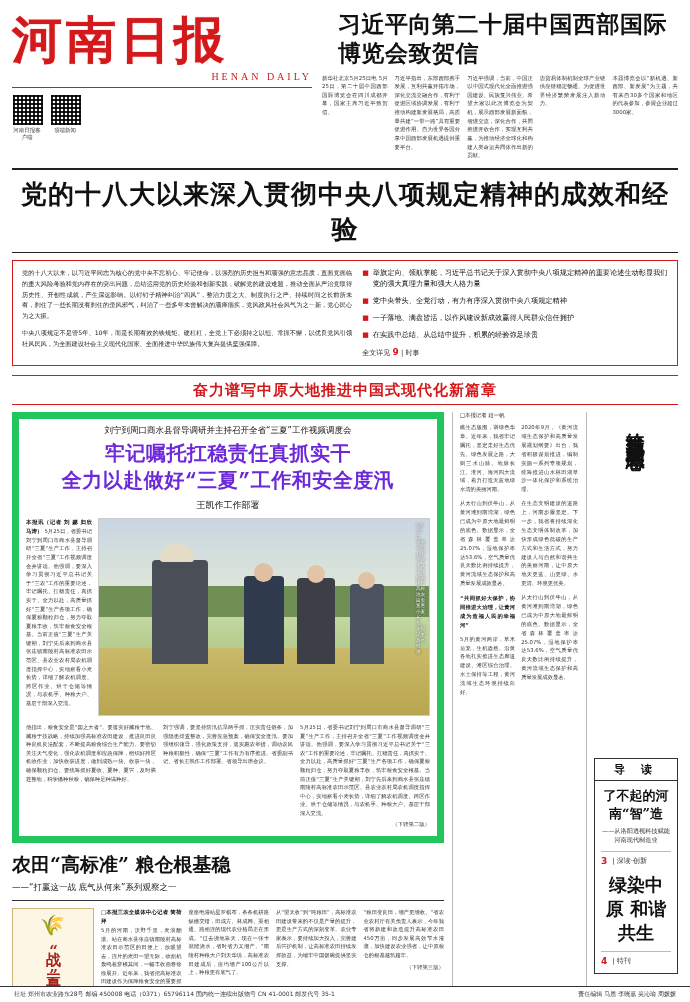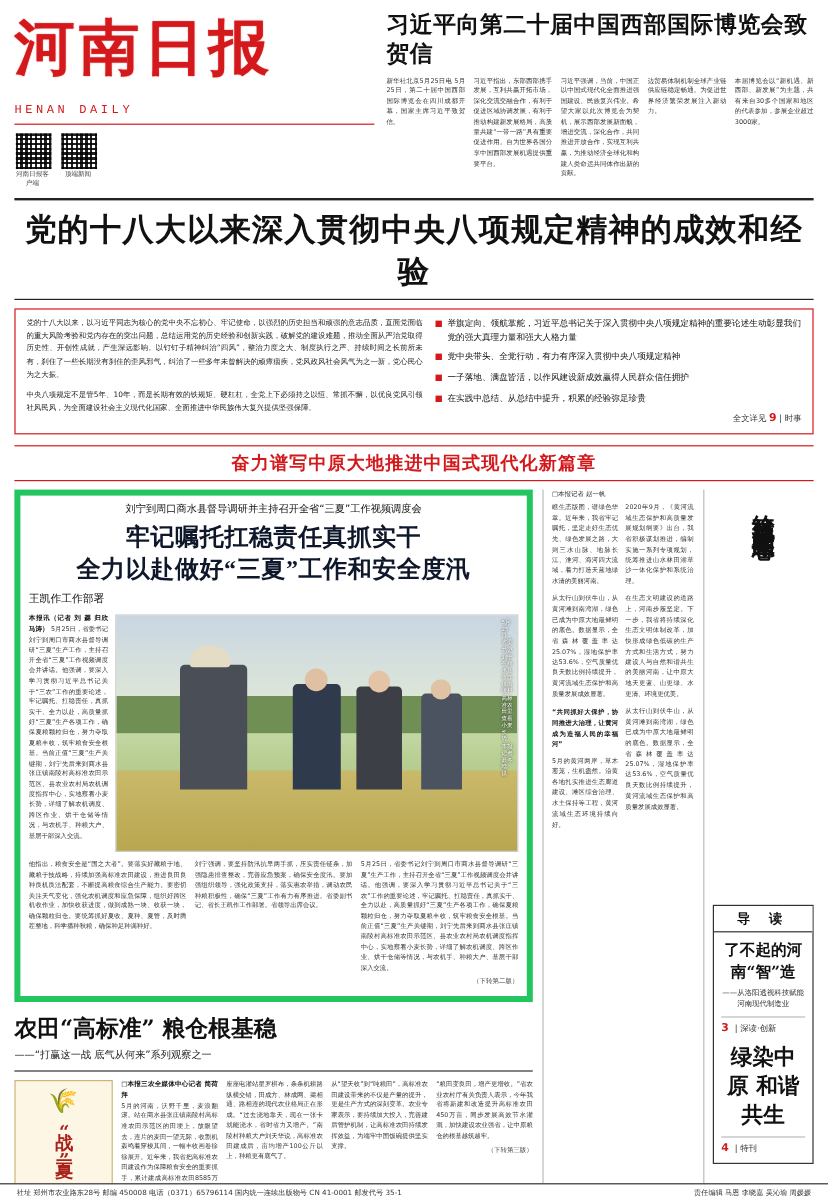--- a/index.html
+++ b/index.html
@@ -20,78 +20,78 @@
     color:#d4191c;
     font-family:"DejaVu Serif","Liberation Serif",serif;
     font-weight:bold;
     font-size:50px;
     letter-spacing:4px;
     line-height:1.05;
     margin-top:4px;
     text-shadow:0 0 1px #d4191c;
   }
   .mast-pinyin{
-    color:#d4191c;font-size:10px;letter-spacing:3px;text-align:left;
-    margin-top:20px;font-family:Liberation Mono, monospace;
+    color:#d4191c;font-size:10px;letter-spacing:3px;text-align:right;
+    margin-top:4px;font-family:Liberation Serif, serif;
   }
   .mast-rule{border-top:1px solid #d4191c;margin:5px 0 4px 0;}
   .mast-meta{display:flex;align-items:center;font-size:9px;color:#222;gap:6px;}
   .mast-meta .date{font-size:11px;font-weight:bold;}
   .mast-meta2{font-size:8.5px;color:#333;margin-top:4px;letter-spacing:.5px;}
   .qr{width:30px;height:30px;background:
       repeating-linear-gradient(0deg,#222 0 2px,#fff 2px 4px),
       repeating-linear-gradient(90deg,#222 0 2px,transparent 2px 4px);
       background-blend-mode:multiply;border:1px solid #fff;}
   .qr-wrap{display:flex;gap:6px;margin-top:2px;}
   .qr-cap{font-size:5.5px;color:#444;text-align:center;width:30px;line-height:1.3;margin-top:1px;}
 
   .mast-right{flex:1;padding-left:10px;}
   .lead-headline{
     font-family:"DejaVu Serif","Liberation Serif",serif;
-    font-weight:bold;font-size:19px;line-height:1.25;color:#111;letter-spacing:.5px;
+    font-weight:bold;font-size:23px;line-height:1.25;color:#111;letter-spacing:.5px;margin-left:16px;
   }
   .lead-cols{display:flex;gap:7px;margin-top:6px;}
   .lead-col{flex:1;font-size:5.4px;line-height:1.6;text-align:justify;color:#333;}
 
   
   .banner{
     border-top:2px solid #222;border-bottom:1px solid #222;
     margin-top:8px;padding:7px 0 5px 0;text-align:center;
   }
   .banner h1{
     margin:0;font-family:"DejaVu Serif","Liberation Serif",serif;
     font-weight:bold;font-size:26px;letter-spacing:1px;color:#111;
   }
 
   
   .sumbox{border:1px solid #d4191c;margin-top:7px;padding:7px 9px;display:flex;gap:10px;}
   .sumbox .left{flex:1.08;font-size:6.2px;line-height:1.75;text-align:justify;color:#222;}
   .sumbox .right{flex:1;}
   .bullet{display:flex;gap:4px;font-size:7.2px;line-height:1.5;margin-bottom:6px;color:#111;}
   .bullet .sq{color:#d4191c;font-size:7px;line-height:1.6;}
-  .sum-foot{text-align:right;font-size:7px;color:#333;margin-top:2px;}
+  .sum-foot{text-align:left;font-size:7px;color:#333;margin-top:2px;}
   .sum-foot .pg{color:#d4191c;font-weight:bold;font-size:9px;}
 
   
   .redband{margin-top:9px;border-top:1px solid #d4191c;border-bottom:1px solid #d4191c;padding:4px 0;text-align:center;}
   .redband span{color:#d4191c;font-family:"DejaVu Serif","Liberation Serif",serif;font-weight:bold;font-size:15px;letter-spacing:1px;margin-top:36px;}
 
   
   .body-wrap{display:flex;margin-top:7px;gap:8px;}
   .col-main{width:432px;flex:0 0 432px;}
   .col-mid{width:118px;flex:0 0 118px;border-left:1px solid #bbb;padding-left:7px;}
   .col-right{flex:1;border-left:1px solid #bbb;padding-left:7px;}
 
-  .redframe{border:5px solid #22c55e;padding:6px 7px 7px 7px;}
+  .redframe{border:7px solid #22c55e;padding:6px 7px 7px 7px;}
   .kicker{text-align:center;font-size:8.5px;color:#111;margin-bottom:4px;}
   .main-head{
-    text-align:center;font-family:Liberation Serif, serif;
-    font-weight:bold;font-size:20px;line-height:1.35;color:#0f172a;letter-spacing:.5px;
-  }
-  .sub-head{text-align:left;font-size:9px;margin-top:4px;color:#111;}
+    text-align:center;font-family:Liberation Mono, monospace;
+    font-weight:bold;font-size:20px;line-height:1.35;color:#6d28d9;letter-spacing:.5px;
+  }
+  .sub-head{text-align:center;font-size:9px;margin-top:4px;color:#111;}
 
   .art-flow{display:flex;gap:6px;margin-top:6px;}
   .art-col{font-size:5.3px;line-height:1.62;text-align:justify;color:#333;}
   .c1{width:66px;flex:0 0 66px;}
   .photo{
     flex:1;height:196px;position:relative;overflow:hidden;border:1px solid #ccc;
     background:linear-gradient(180deg,#cfd9e4 0%,#cfe0b9 38%,#b9cf93 60%,#9fba7a 100%);
   }
   .photo .sky{position:absolute;left:0;top:0;right:0;height:38%;background:linear-gradient(180deg,#c9d6e2,#dfe7d8);}
   .photo .field{position:absolute;left:0;bottom:0;right:0;height:34%;background:linear-gradient(180deg,#c9b96a,#b9a64f);}

